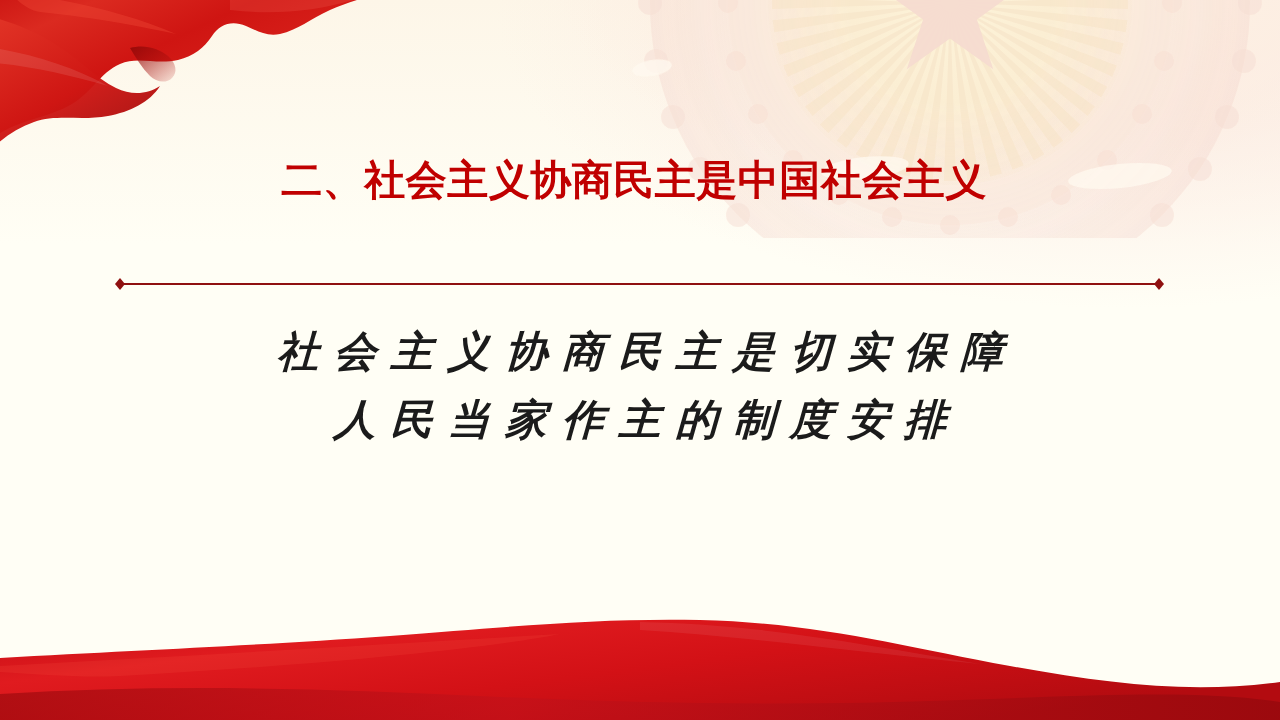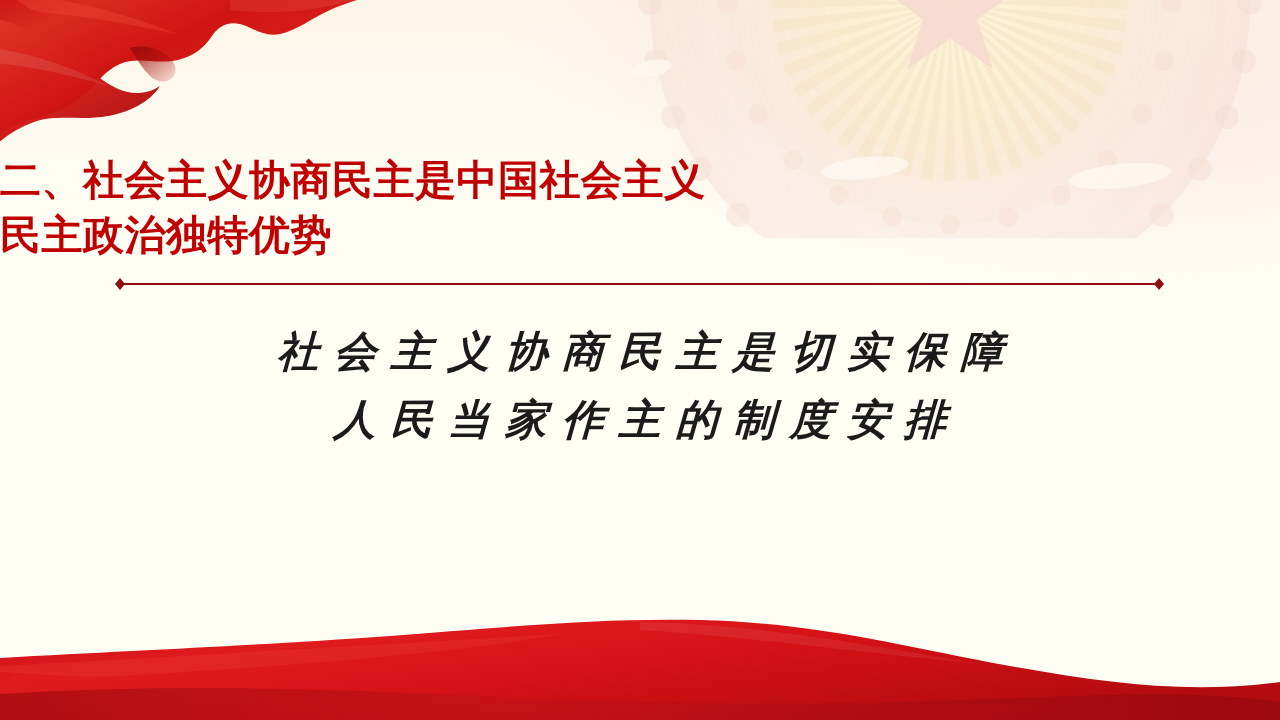--- a/index.html
+++ b/index.html
@@ -65,21 +65,21 @@
     position: absolute;
     inset: 0;
     z-index: 5;
   }
 
   .title-block {
     position: absolute;
     left: 0;
     right: 12px;
     top: 153px;
-    text-align: left;
+    text-align: center;
   }
   .title-line {
     color: #c00000;
     font-size: 41px;
     font-weight: bold;
     line-height: 55px;
     letter-spacing: 0.5px;
     white-space: nowrap;
   }
 
@@ -372,21 +372,20 @@
         M0,56 C180,46 360,36 560,24 C480,40 300,56 120,66 C80,68 38,64 0,62 Z"></path>
       <path fill="#ffffff" opacity="0.07" d="
         M640,12 C760,14 860,34 980,54 C860,42 740,26 640,20 Z"></path>
     </svg>
   </div>
 
   <div class="content">
 
     <div class="title-block">
       <div class="title-line">二、社会主义协商民主是中国社会主义</div>
-      <div class="title-line">民主政治独特优势</div>
     </div>
 
     <div class="divider">
       <svg viewBox="0 0 1053 14" xmlns="http://www.w3.org/2000/svg" aria-hidden="true">
         <line x1="7" y1="7" x2="1046" y2="7" stroke="#8f1010" stroke-width="1.8"></line>
         <polygon points="7,1 12,7 7,13 2,7" fill="#8f1010"></polygon>
         <polygon points="1046,1 1051,7 1046,13 1041,7" fill="#8f1010"></polygon>
       </svg>
     </div>
 

